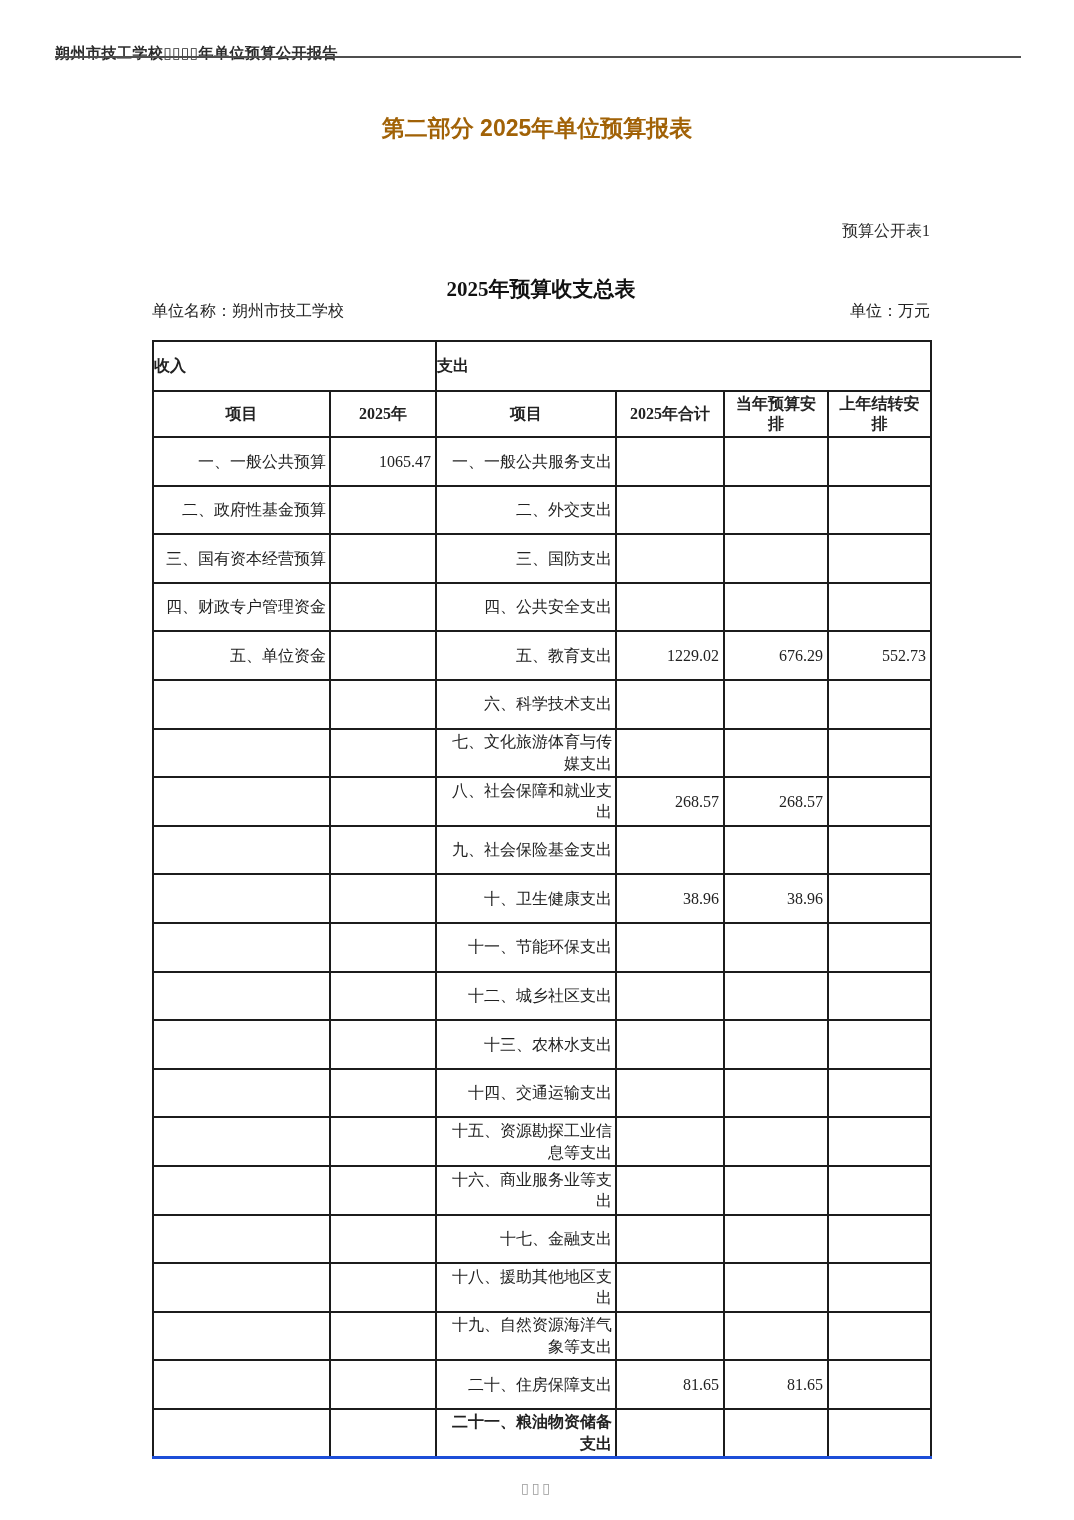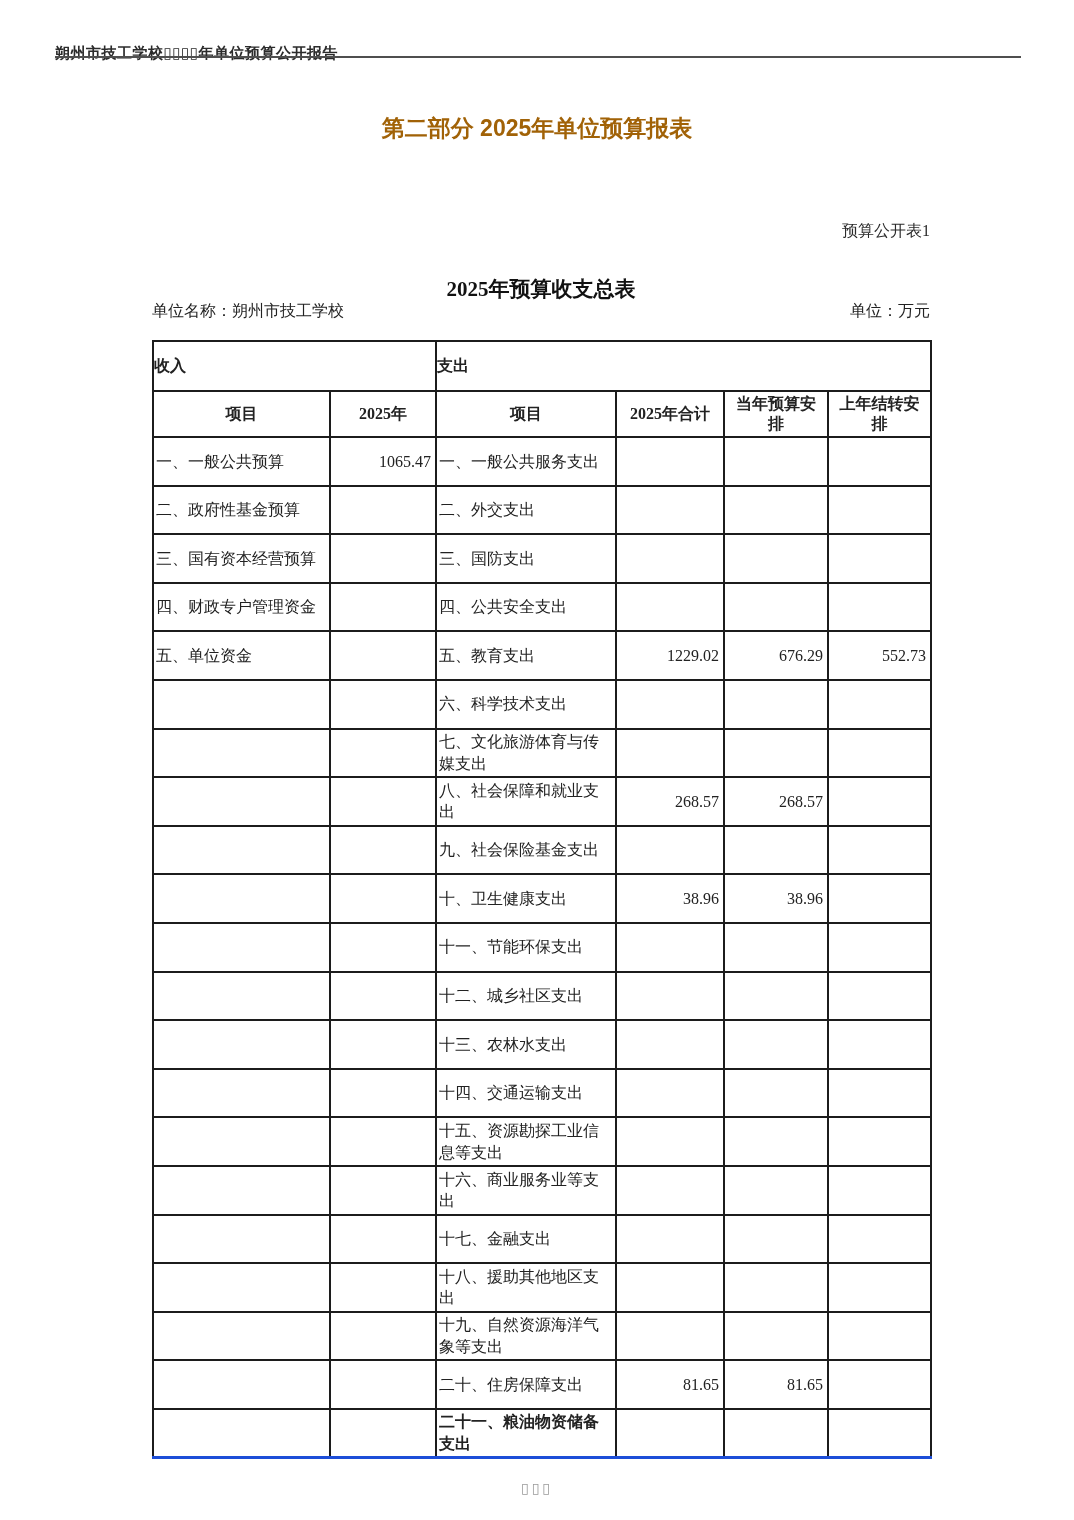--- a/index.html
+++ b/index.html
@@ -61,21 +61,21 @@
     height: 50px; font-weight: 700; text-align: left; font-size: 16px;
   }
   .budget-table thead tr.col-row th {
     height: 46px; font-weight: 700; text-align: center;
     padding: 0 4px; line-height: 1.25; font-size: 16px;
   }
   .budget-table tbody td {
     height: 48.6px; line-height: 1.35;
   }
   .budget-table td.item-cell {
-    text-align: left; padding: 0 3px 0 2px;
+    text-align: right; padding: 0 3px 0 2px;
   }
   .budget-table td.num-cell {
     text-align: right; padding: 0 4px;
   }
   .budget-table tbody tr:last-child td { border-bottom: 3px solid #1d4ed8; font-weight: bold; }
 
   .page-footer {
     position: absolute; top: 1480px; left: 0; width: 1074px;
     text-align: center; color: #9a9a9a;
     font-size: 14px; letter-spacing: 3px;

